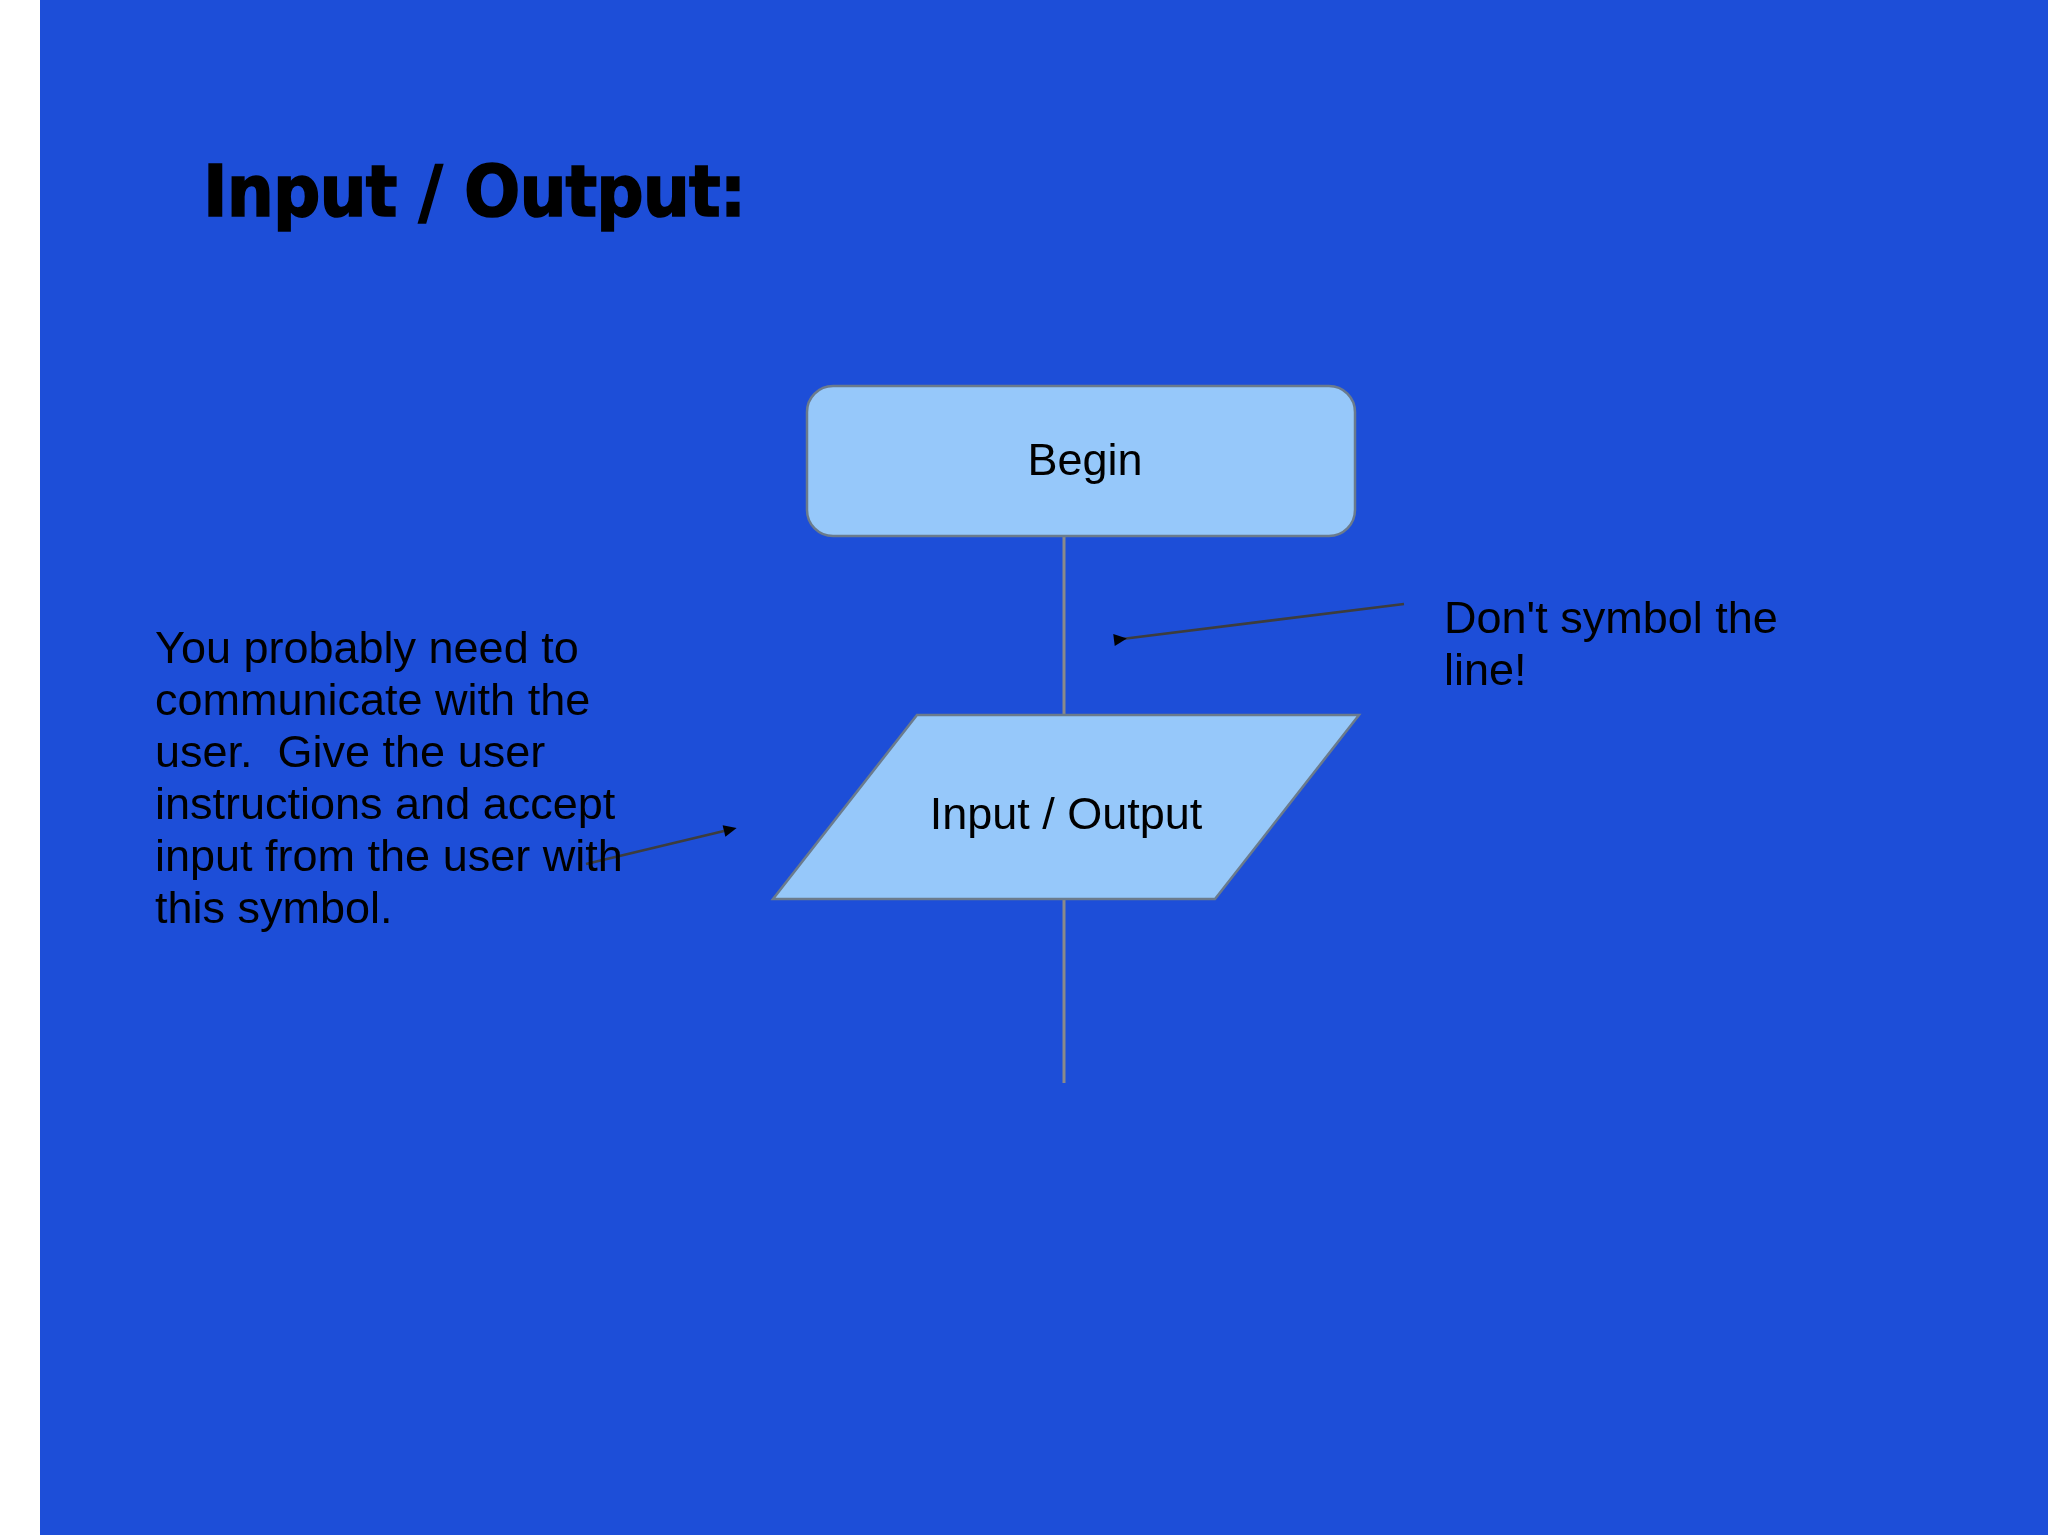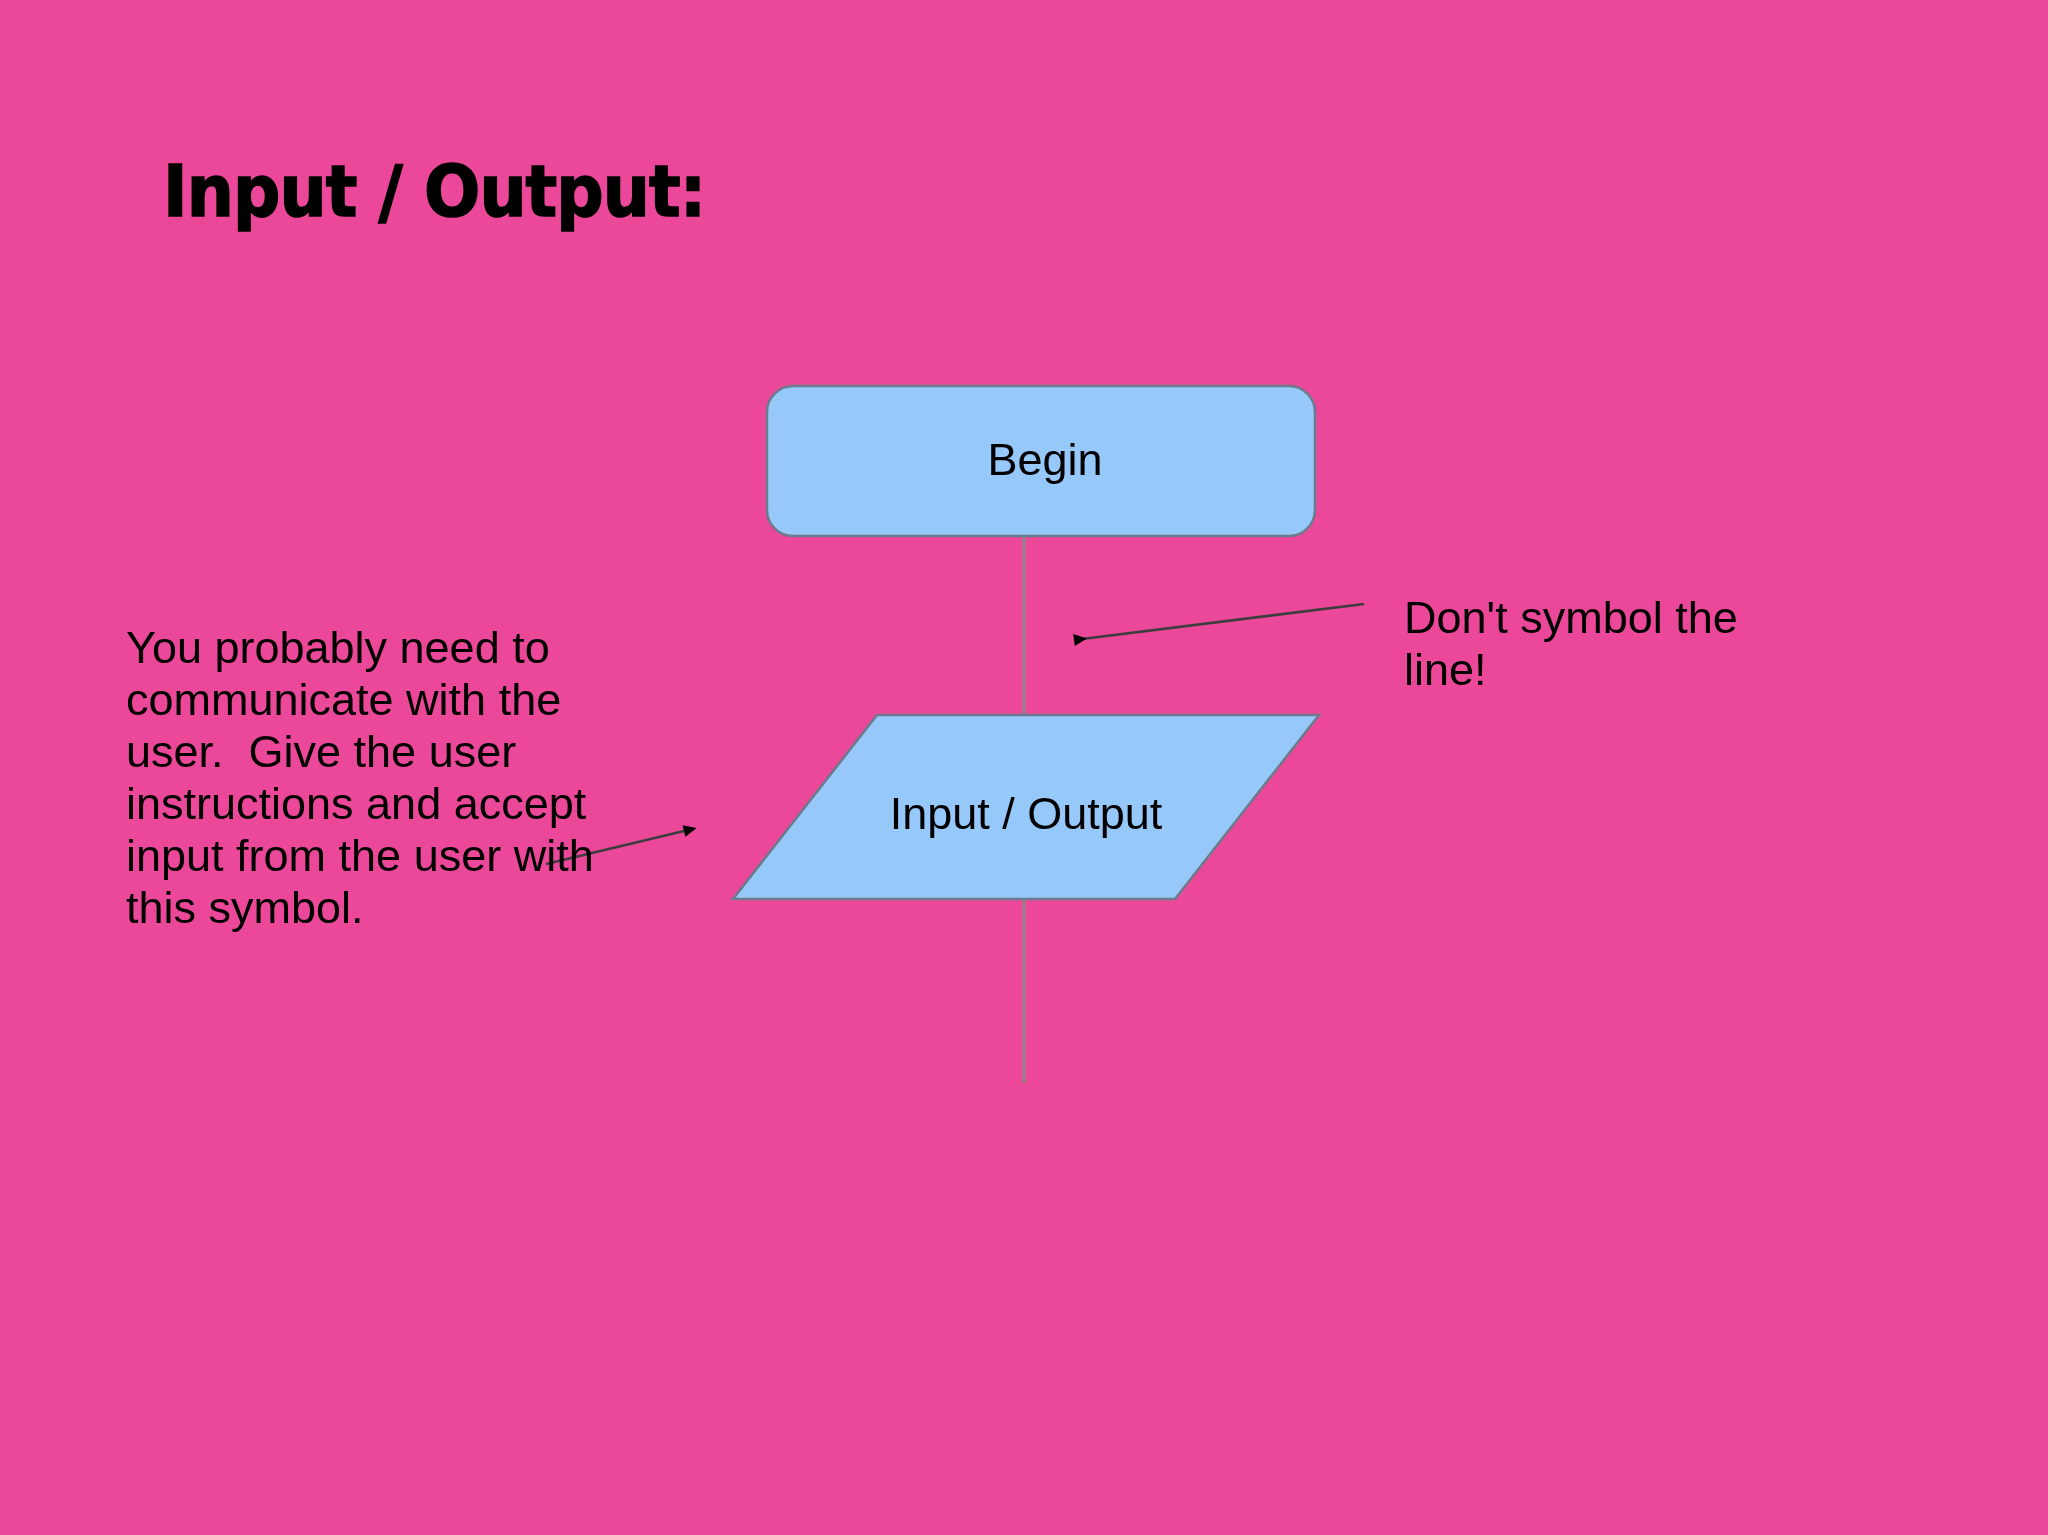--- a/index.html
+++ b/index.html
@@ -12,21 +12,22 @@
     height: 1535px;
     position: relative;
     overflow: hidden;
     font-family: "Liberation Sans", sans-serif;
     -webkit-font-smoothing: antialiased;
   }
 
   #slide {
     position: absolute;
     inset: 0;
-    background: #ec4899;
+    background: #1d4ed8;
+    margin-left: 40px;
   }
 
   
   #slide-title {
     position: absolute;
     left: 163px;
     top: 152px;
     font-family: "DejaVu Sans", sans-serif;
     font-weight: 700;
     font-size: 72px;
@@ -78,21 +79,21 @@
   .annotation {
     position: absolute;
     color: #000000;
     font-family: "Liberation Sans", sans-serif;
     font-weight: 400;
     font-size: 45px;
     line-height: 52px;
     white-space: pre-wrap;
   }
   #annotation-left {
-    left: 126px;
+    left: 115px;
     top: 622px;
     width: 500px;
   }
   #annotation-right {
     left: 1404px;
     top: 592px;
     width: 360px;
   }
 </style>
 </head>

